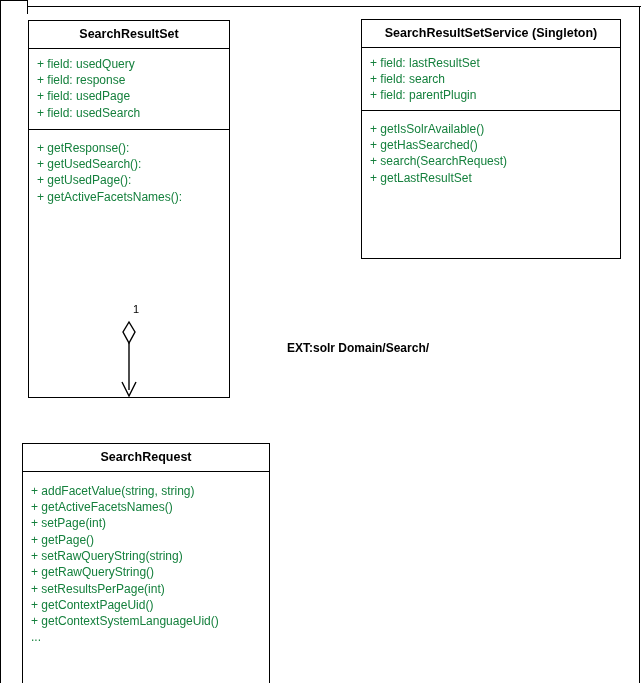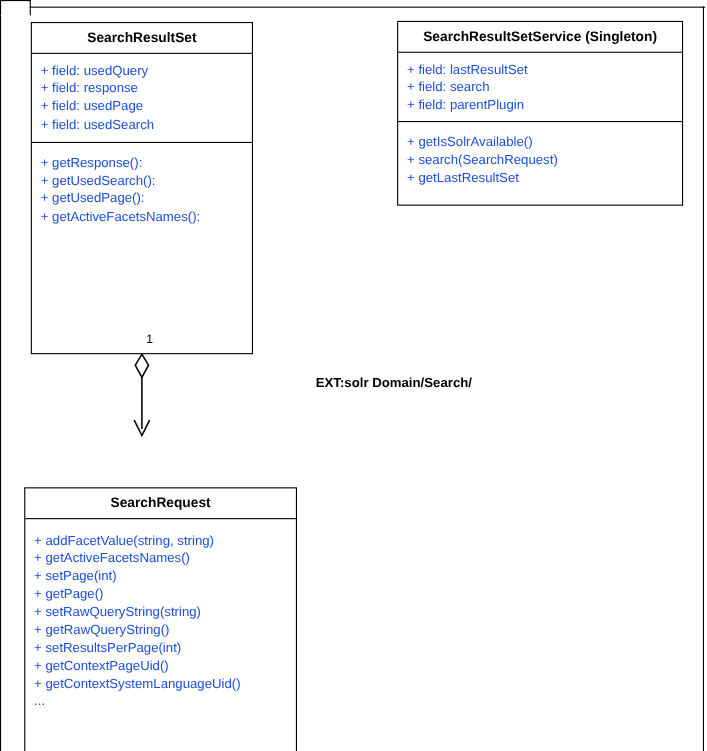--- a/index.html
+++ b/index.html
@@ -63,21 +63,21 @@
     color: #000;
     padding: 7px 4px 6px 4px;
     border-bottom: 1.5px solid #000;
     box-sizing: border-box;
     line-height: 1.1;
   }
   .uml-compartment {
     box-sizing: border-box;
     padding: 7px 8px 8px 8px;
     font-size: 12px;
-    color: #1d4ed8;
+    color: #15803d;
     line-height: 16.3px;
   }
   .uml-compartment.bordered {
     border-bottom: 1.5px solid #000;
   }
   .uml-row {
     white-space: nowrap;
   }
 
   
@@ -107,45 +107,46 @@
 </style>
 </head>
 <body>
 
 <div id="canvas">
 
   <div class="page-frame"></div>
   <div class="page-tab"></div>
   <div class="page-tab-top"></div>
 
-  <div class="uml-class" style="left:28px; top:20px; width:202px; height:302px;">
+  <div class="uml-class" style="left:28px; top:20px; width:202px; height:378px;">
     <div class="uml-title">SearchResultSet</div>
     <div class="uml-compartment bordered" style="height:81px;">
       <div class="uml-row">+ field: usedQuery</div>
       <div class="uml-row">+ field: response</div>
       <div class="uml-row">+ field: usedPage</div>
       <div class="uml-row">+ field: usedSearch</div>
     </div>
     <div class="uml-compartment" style="padding-top:10px;">
       <div class="uml-row">+ getResponse():</div>
       <div class="uml-row">+ getUsedSearch():</div>
       <div class="uml-row">+ getUsedPage():</div>
       <div class="uml-row">+ getActiveFacetsNames():</div>
     </div>
   </div>
 
-  <div class="uml-class" style="left:361px; top:19px; width:260px; height:168px;">
+  <div class="uml-class" style="left:361px; top:19px; width:260px; height:240px;">
     <div class="uml-title">SearchResultSetService (Singleton)</div>
     <div class="uml-compartment bordered" style="height:63px;">
       <div class="uml-row">+ field: lastResultSet</div>
       <div class="uml-row">+ field: search</div>
       <div class="uml-row">+ field: parentPlugin</div>
     </div>
     <div class="uml-compartment" style="padding-top:10px;">
       <div class="uml-row">+ getIsSolrAvailable()</div>
+      <div class="uml-row">+ getHasSearched()</div>
       <div class="uml-row">+ search(SearchRequest)</div>
       <div class="uml-row">+ getLastResultSet</div>
     </div>
   </div>
 
   <div class="uml-class" style="left:22px; top:397px; width:248px; height:262px;margin-top:46px;">
     <div class="uml-title">SearchRequest</div>
     <div class="uml-compartment" style="padding-top:11px;">
       <div class="uml-row">+ addFacetValue(string, string)</div>
       <div class="uml-row">+ getActiveFacetsNames()</div>

